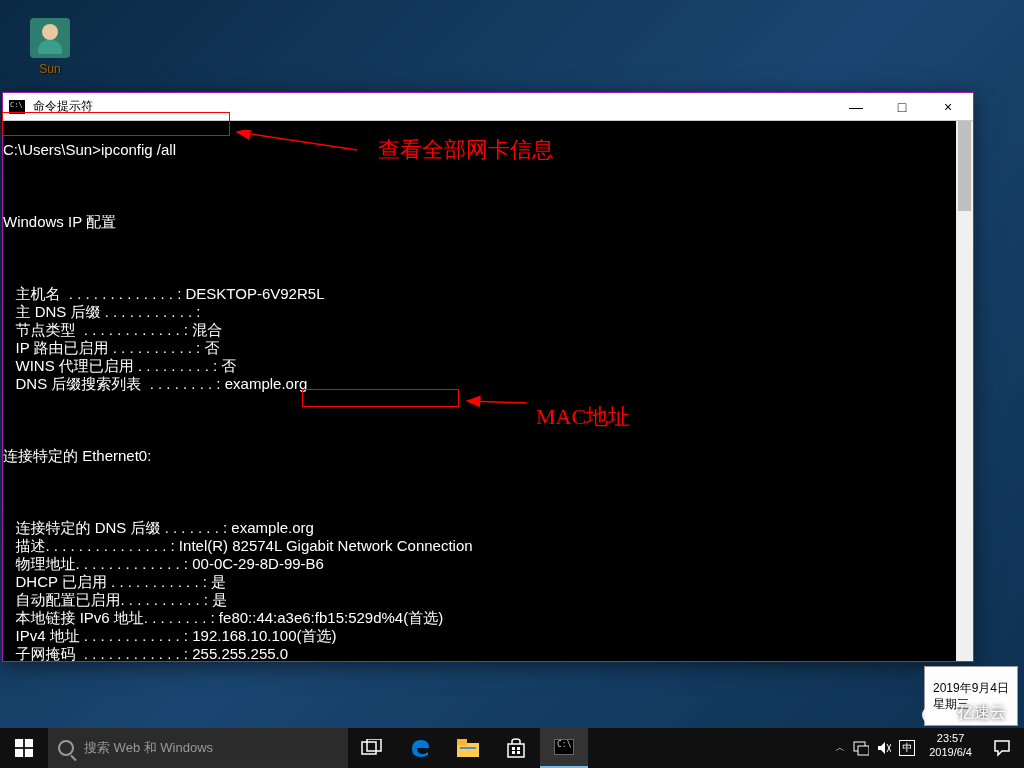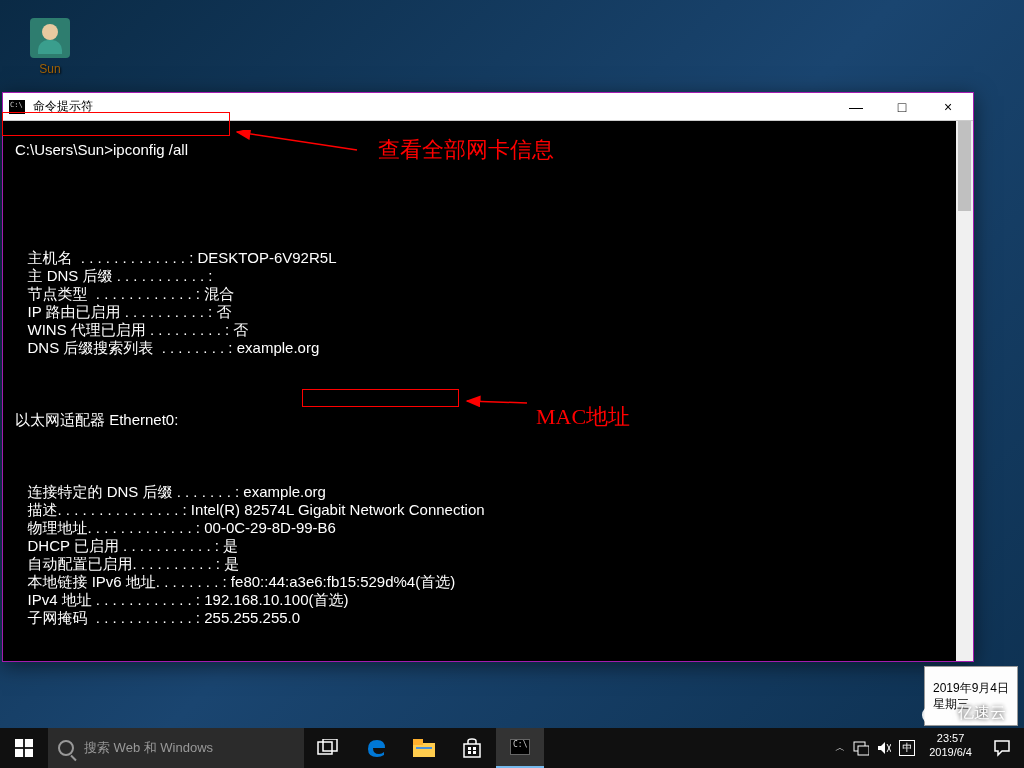--- a/index.html
+++ b/index.html
@@ -14,34 +14,34 @@
 .desktop-icon span { text-shadow:1px 1px 2px #000; }
 
 
 .window { position:absolute; top:92px; left:2px; width:972px; height:570px; background:#84cc16; border:1px solid #a21caf; box-shadow:0 4px 20px rgba(0,0,0,0.5); display:flex; flex-direction:column; }
 .titlebar { height:28px; background:#fff; border-bottom:1px solid #ccc; display:flex; align-items:center; padding:0 2px 0 6px; }
 .titlebar .cmdico { width:16px; height:14px; background:#000; margin-right:8px; position:relative; }
 .titlebar .cmdico:after { content:"C:\\"; color:#ccc; font-size:7px; font-family:monospace; position:absolute; top:1px; left:1px; }
 .titlebar .ttl { flex:1; font-size:12px; color:#000; }
 .titlebar .wbtn { width:46px; height:28px; display:flex; align-items:center; justify-content:center; font-size:14px; color:#000; }
 
-.cmdbody { flex:1; background:#000; color:#fff; font-family:"NSimSun","SimSun","Consolas",monospace; font-size:15px; line-height:18px; padding:2px 0 0 12px; white-space:pre; overflow:hidden; position:relative; letter-spacing:0px; }
+.cmdbody { flex:1; background:#000; color:#fff; font-family:"NSimSun","SimSun","Consolas",monospace; font-size:15px; line-height:18px; padding:2px 0 0 0; white-space:pre; overflow:hidden; position:relative; letter-spacing:0px; }
 .cmdbody .scroll { position:absolute; right:0; top:0; bottom:0; width:17px; background:#f0f0f0; }
 .cmdbody .scroll .thumb { position:absolute; top:0; left:2px; right:2px; height:90px; background:#c0c0c0; }
 
 .redbox { border:1.5px solid #ff0000; position:absolute; pointer-events:none; }
 .redtext { position:absolute; color:#ff0000; font-family:"SimSun","Microsoft YaHei"; font-size:22px; pointer-events:none; }
 .arrow { position:absolute; pointer-events:none; }
 .arrow svg { display:block; }
 
 
 .taskbar { position:absolute; bottom:0; left:0; right:0; height:40px; background:#101010; display:flex; align-items:stretch; }
 .taskbar .start { width:48px; display:flex; align-items:center; justify-content:center; }
 .taskbar .start svg { width:18px; height:18px; }
-.taskbar .search { width:256px; background:#2b2b2b; display:flex; align-items:center; padding:0 10px; color:#999; font-size:13px; }
+.taskbar .search { width:300px; background:#2b2b2b; display:flex; align-items:center; padding:0 10px; color:#999; font-size:13px; }
 .taskbar .search .sico { width:16px; height:16px; margin-right:10px; border:2px solid #999; border-radius:50%; position:relative; }
 .taskbar .search .sico:after { content:""; position:absolute; bottom:-5px; right:-5px; width:7px; height:2px; background:#999; transform:rotate(45deg); }
 .taskbar .tico { width:48px; display:flex; align-items:center; justify-content:center; }
 .taskbar .tico.active { background:#333; border-bottom:2px solid #76b9ed; }
 .taskbar .spacer { flex:1; }
 .taskbar .tray { display:flex; align-items:center; padding:0 6px; color:#fff; font-size:12px; gap:8px; }
 .taskbar .clock { text-align:center; line-height:14px; font-size:11px; padding:3px 8px; color:#fff; }
 
 
 .datetip { position:absolute; right:6px; bottom:42px; background:#fdfdfd; border:1px solid #999; padding:13px 8px; font-size:12px; line-height:16px; color:#000; }
@@ -66,24 +66,25 @@
   <div class="titlebar">
     <div class="cmdico"></div>
     <div class="ttl">命令提示符</div>
     <div class="wbtn">—</div>
     <div class="wbtn">□</div>
     <div class="wbtn close">×</div>
   </div>
   <div class="cmdbody">
 <span class="row"><span>C:\Users\Sun&gt;</span><span>ipconfig /all</span></span>
 <span class="row"> </span>
+<span class="row">Windows IP 配置</span>
 <span class="row"> </span>
 <span id="hostblock"><span class="row"><span>   主机名  . . . . . . . . . . . . . :</span><span> DESKTOP-6V92R5L</span></span><span class="row"><span>   主 DNS 后缀 . . . . . . . . . . . :</span><span></span></span><span class="row"><span>   节点类型  . . . . . . . . . . . . :</span><span> 混合</span></span><span class="row"><span>   IP 路由已启用 . . . . . . . . . . :</span><span> 否</span></span><span class="row"><span>   WINS 代理已启用 . . . . . . . . . :</span><span> 否</span></span><span class="row"><span>   DNS 后缀搜索列表  . . . . . . . . :</span><span> example.org</span></span></span>
 <span class="row"> </span>
-<span class="row">以太网适配器 Ethernet0:</span>
+<span class="row">连接特定的 Ethernet0:</span>
 <span class="row"> </span>
 <span id="adapterblock"><span class="row"><span>   连接特定的 DNS 后缀 . . . . . . . :</span><span> example.org</span></span><span class="row"><span>   描述. . . . . . . . . . . . . . . :</span><span> Intel(R) 82574L Gigabit Network Connection</span></span><span class="row"><span>   物理地址. . . . . . . . . . . . . :</span><span> 00-0C-29-8D-99-B6</span></span><span class="row"><span>   DHCP 已启用 . . . . . . . . . . . :</span><span> 是</span></span><span class="row"><span>   自动配置已启用. . . . . . . . . . :</span><span> 是</span></span><span class="row"><span>   本地链接 IPv6 地址. . . . . . . . :</span><span> fe80::44:a3e6:fb15:529d%4(首选)</span></span><span class="row"><span>   IPv4 地址 . . . . . . . . . . . . :</span><span> 192.168.10.100(首选)</span></span><span class="row"><span>   子网掩码  . . . . . . . . . . . . :</span><span> 255.255.255.0</span></span></span>
     <div class="scroll"><div class="thumb"></div></div>
   </div>
 </div>
 
 <div class="redbox" style="top:112px; left:2px; width:228px; height:24px;"></div>
 <div class="arrow" style="top:130px; left:232px;">
   <svg width="130" height="30">
       <defs>

